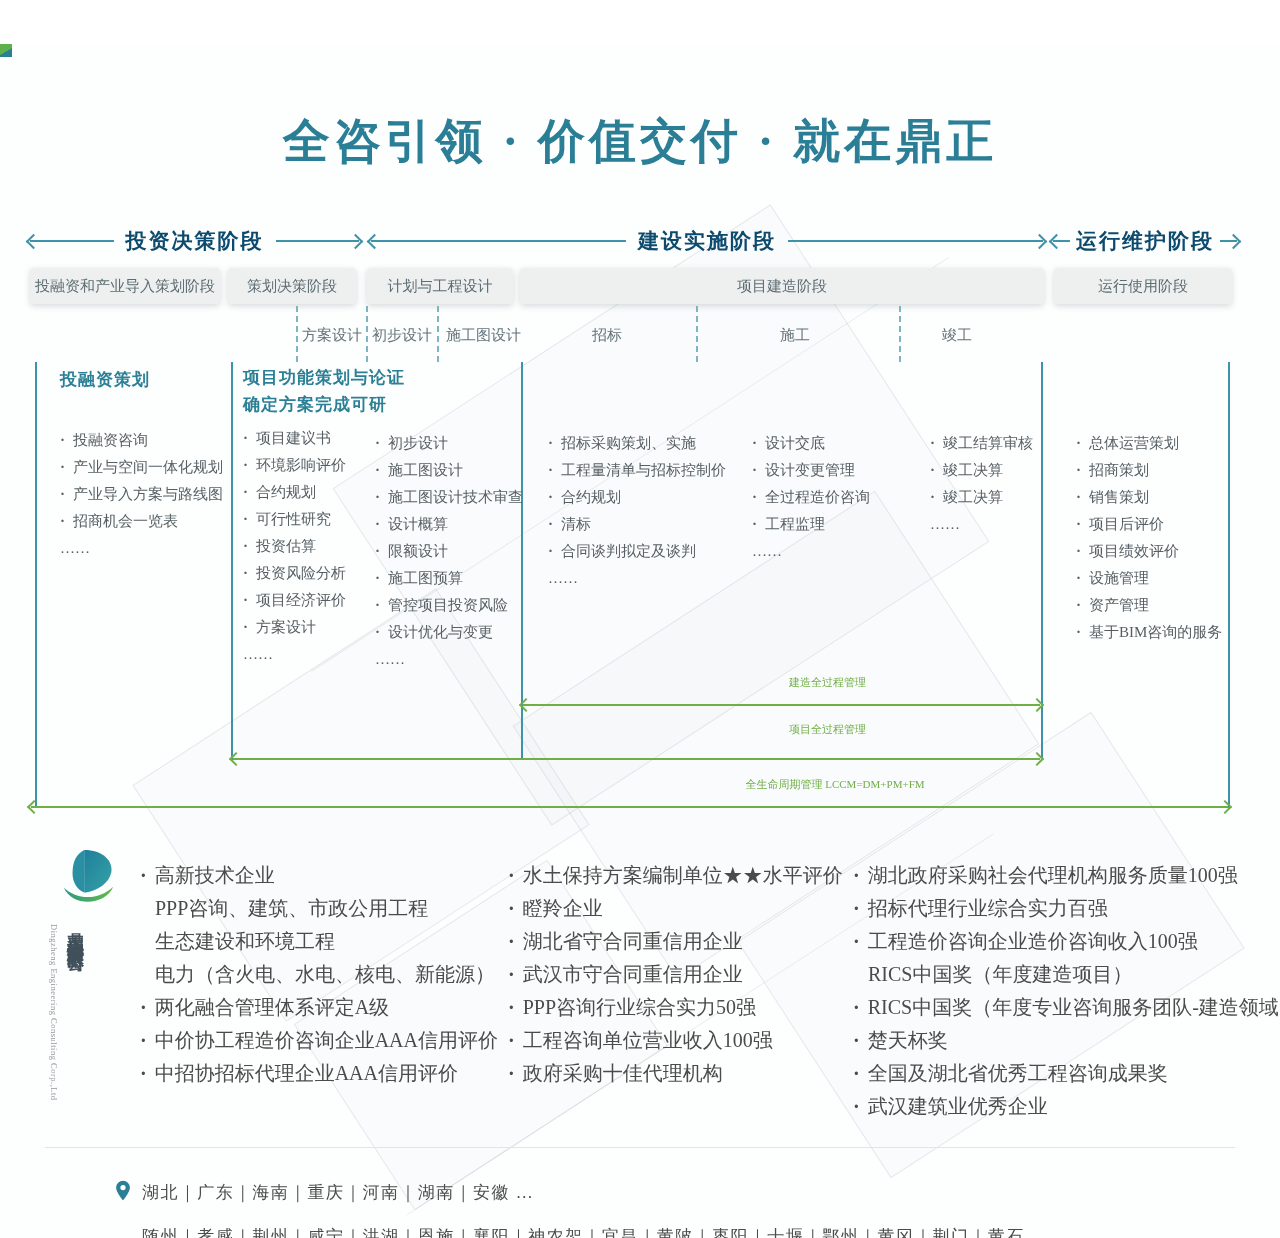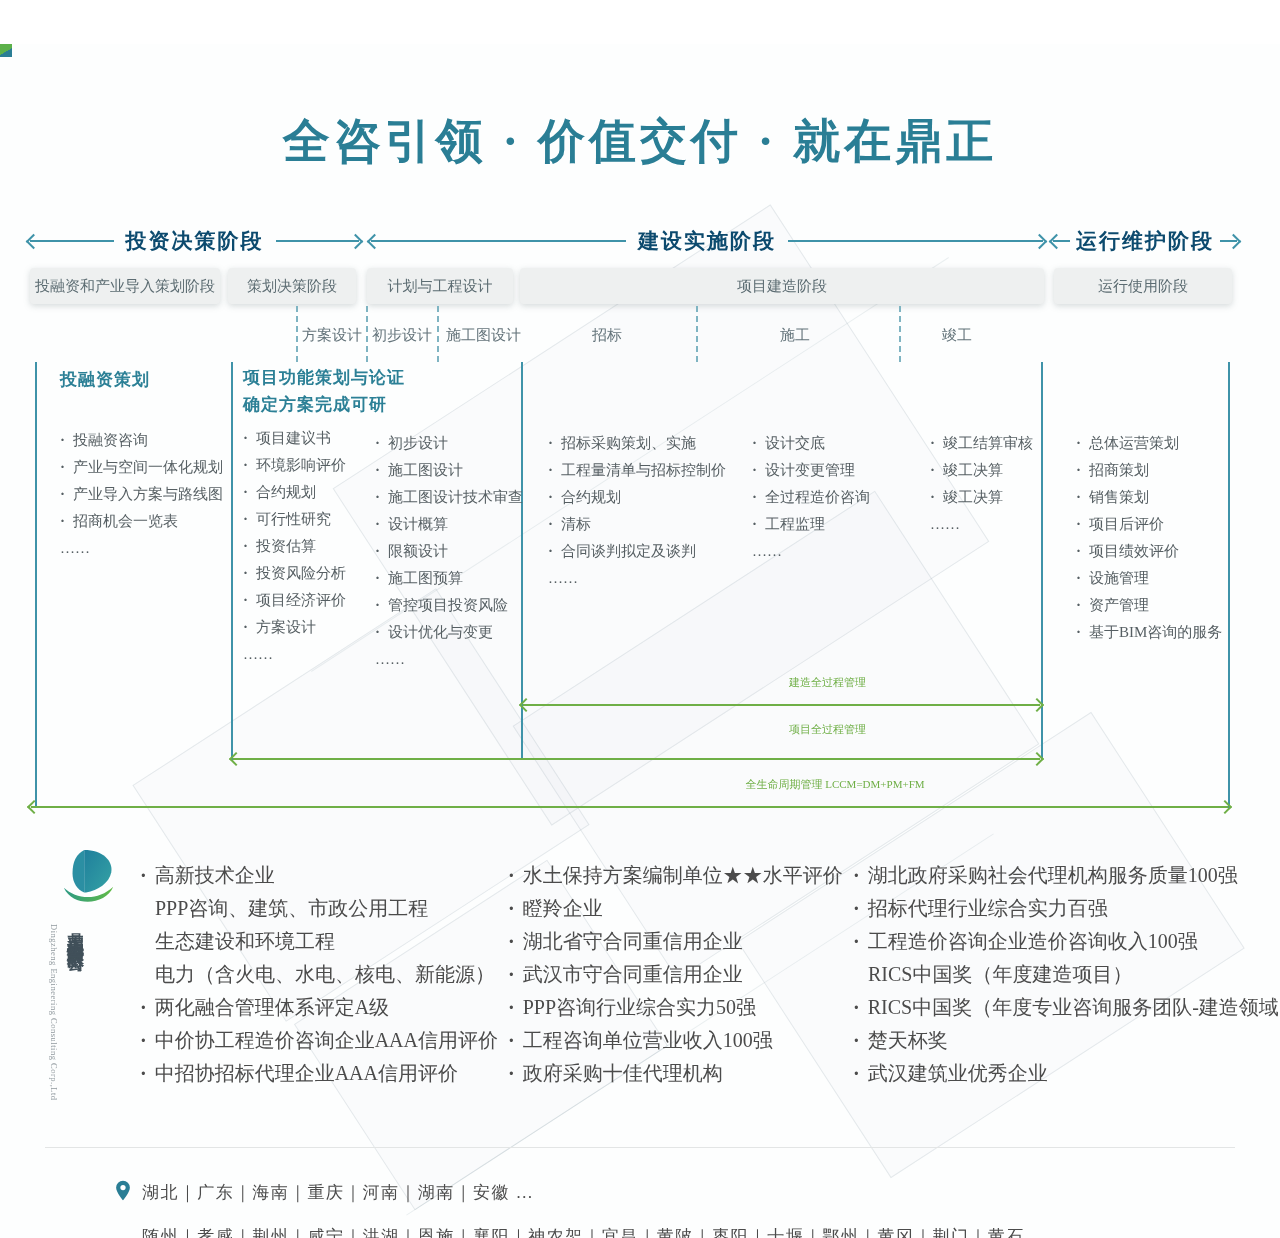--- a/index.html
+++ b/index.html
@@ -273,20 +273,21 @@
       <div class="li">工程咨询单位营业收入100强</div>
       <div class="li">政府采购十佳代理机构</div>
     </div>
   <div class="qual" style="left:853px;top:820px;width:390px;">
       <div class="li">湖北政府采购社会代理机构服务质量100强</div>
       <div class="li">招标代理行业综合实力百强</div>
       <div class="li">工程造价咨询企业造价咨询收入100强</div>
       <div class="li nb">RICS中国奖（年度建造项目）</div>
       <div class="li">RICS中国奖（年度专业咨询服务团队-建造领域）</div>
       <div class="li">楚天杯奖</div>
+      <div class="li">全国及湖北省优秀工程咨询成果奖</div>
       <div class="li">武汉建筑业优秀企业</div>
     </div>
 
   <div class="divider" style="left:45px;top:1103px;width:1190px;"></div>
   <div class="z" style="left:115px;top:1136px;">
     <svg width="16" height="21" viewBox="0 0 24 32">
       <path d="M12 1a10.5 10.5 0 0 0-10.5 10.5C1.5 19 12 31 12 31s10.5-12 10.5-19.5A10.5 10.5 0 0 0 12 1z" fill="#2a7e95"></path>
       <circle cx="12" cy="11.5" r="4" fill="#ffffff"></circle>
     </svg>
   </div>

